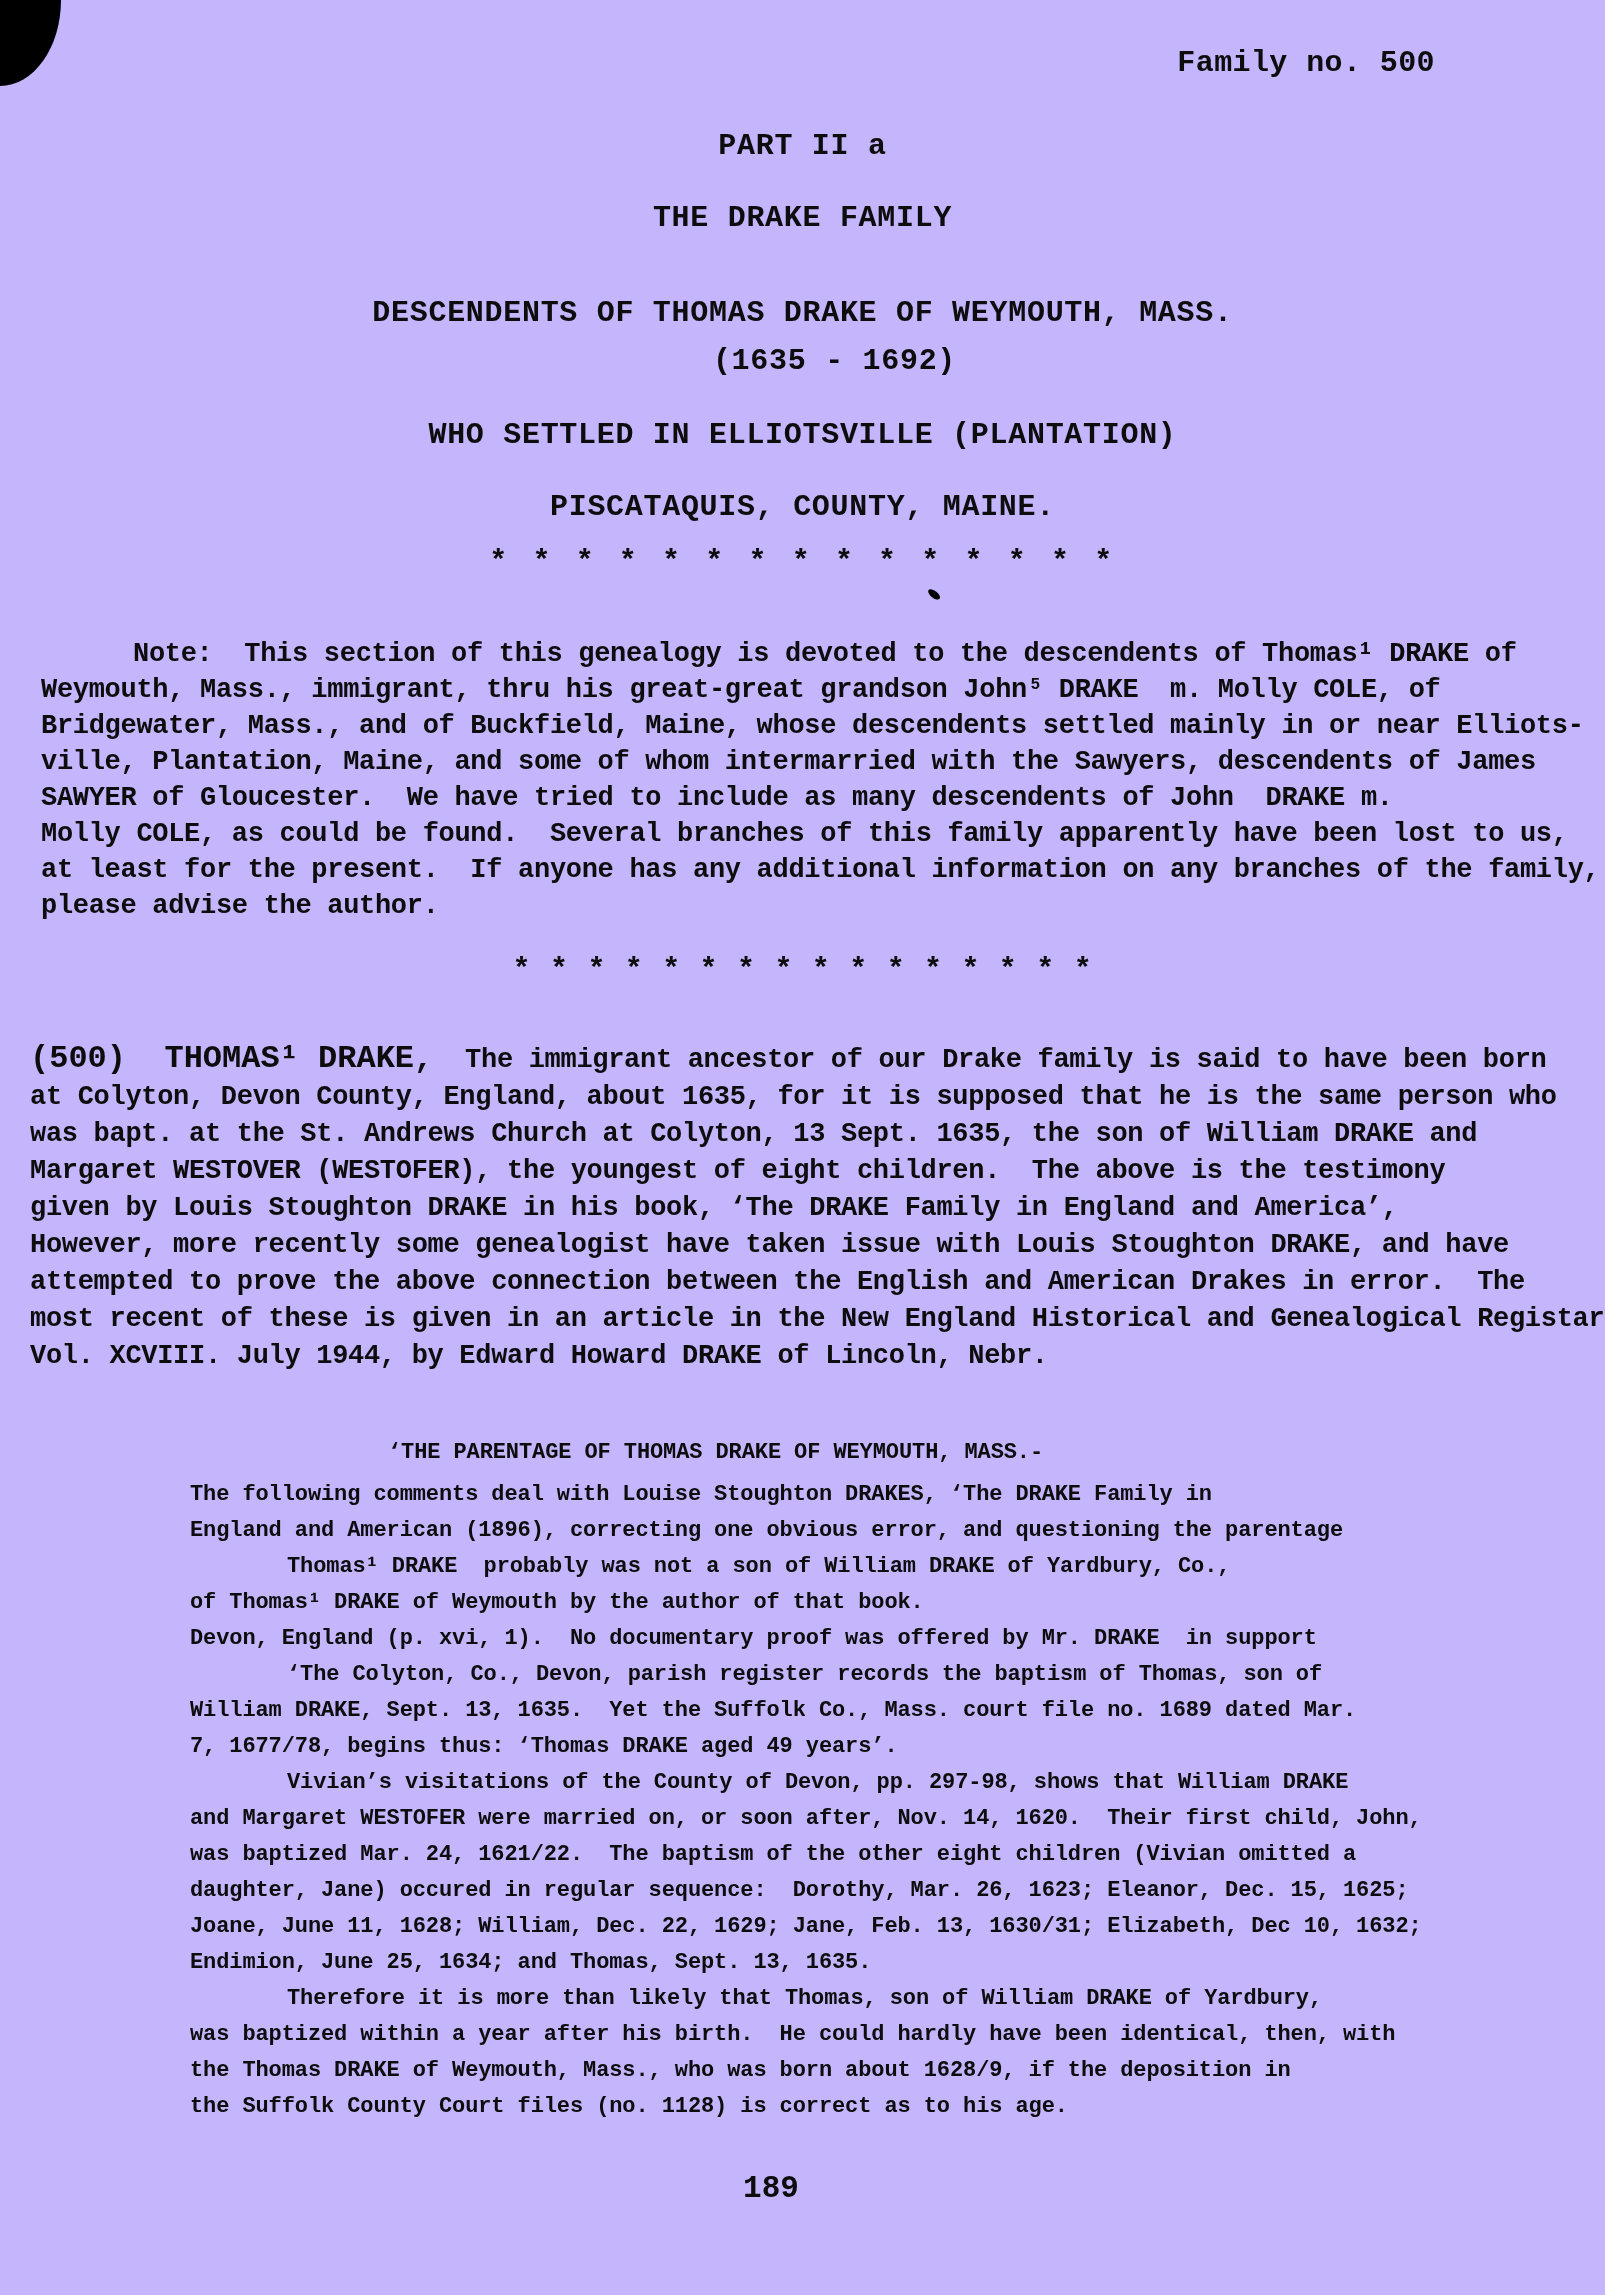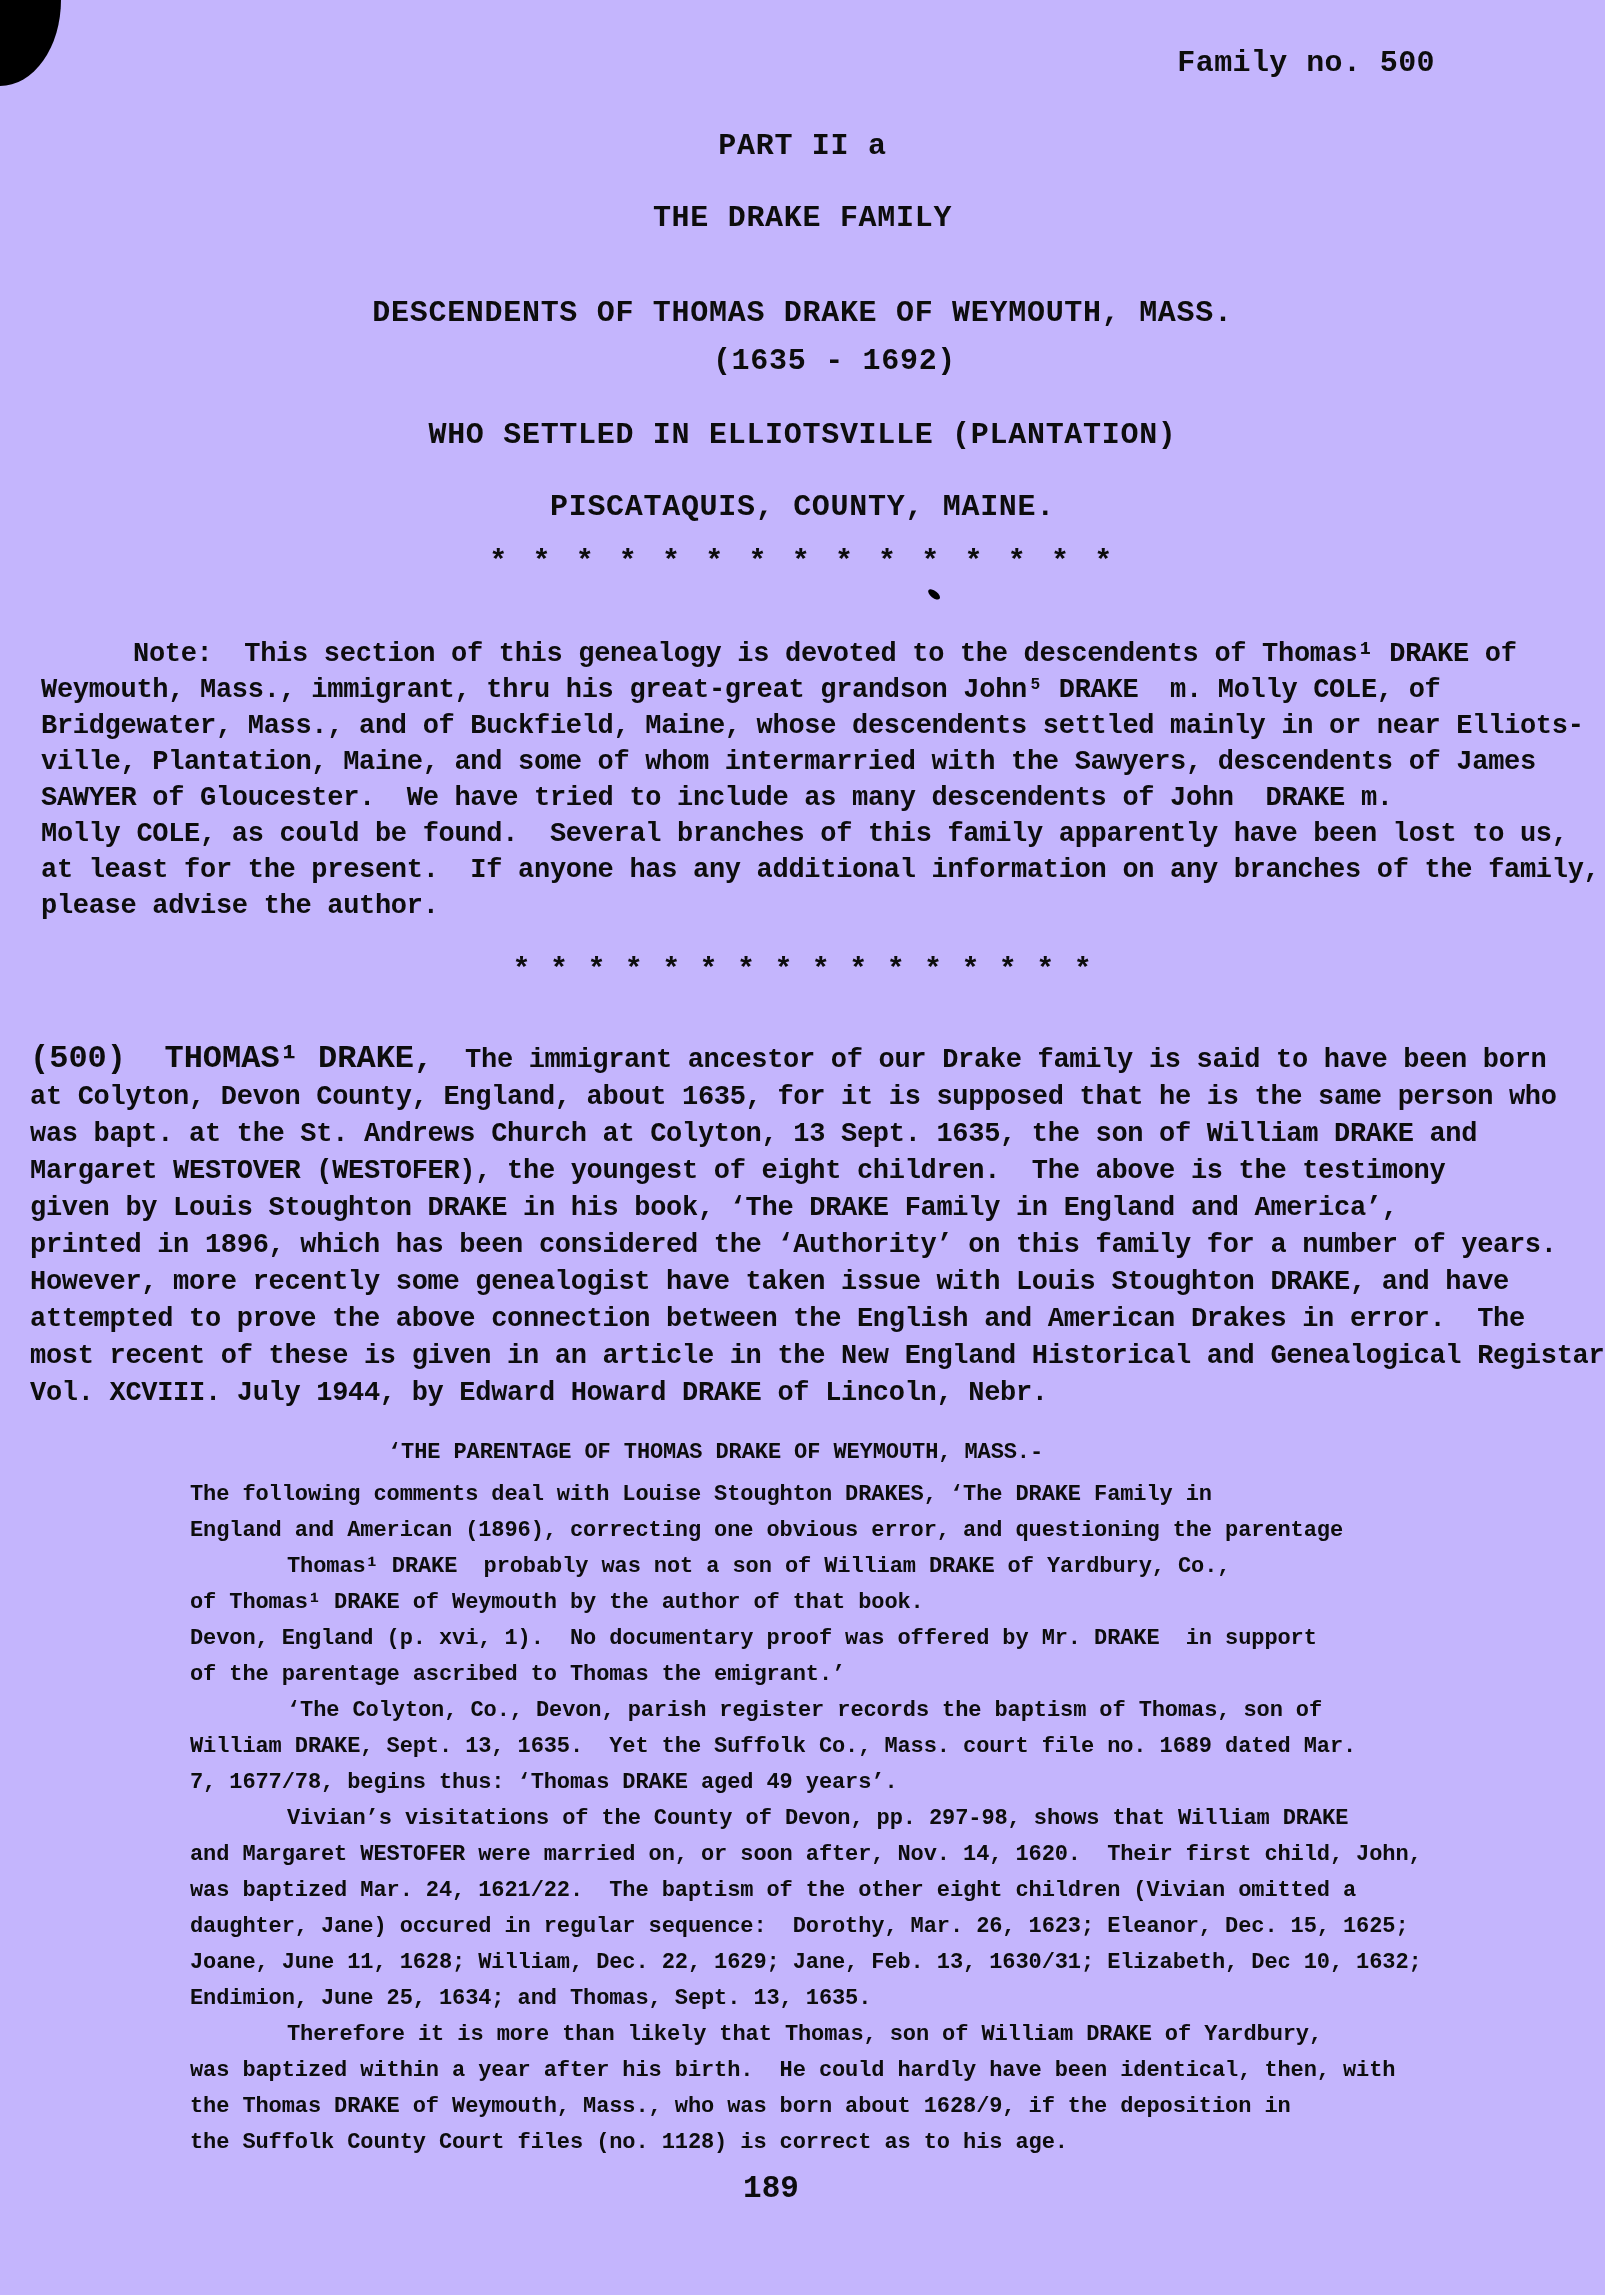--- a/index.html
+++ b/index.html
@@ -94,35 +94,33 @@
   </div>
 
   <div class="stars stars-mid">* * * * * * * * * * * * * * * *</div>
 
   <div class="para f500">
     <div class="ln"><span class="lead">(500)  THOMAS¹ DRAKE,</span><span>  The immigrant ancestor of our Drake family is said to have been born</span></div>
     <div class="ln">at Colyton, Devon County, England, about 1635, for it is supposed that he is the same person who</div>
     <div class="ln">was bapt. at the St. Andrews Church at Colyton, 13 Sept. 1635, the son of William DRAKE and</div>
     <div class="ln">Margaret WESTOVER (WESTOFER), the youngest of eight children.  The above is the testimony</div>
     <div class="ln">given by Louis Stoughton DRAKE in his book, ‘The DRAKE Family in England and America’,</div>
-    <div class="ln">printed in 1896, which has been considered the ‘Authority’ on this family for a number of years.</div>
     <div class="ln">However, more recently some genealogist have taken issue with Louis Stoughton DRAKE, and have</div>
     <div class="ln">attempted to prove the above connection between the English and American Drakes in error.  The</div>
     <div class="ln">most recent of these is given in an article in the New England Historical and Genealogical Registar</div>
     <div class="ln">Vol. XCVIII. July 1944, by Edward Howard DRAKE of Lincoln, Nebr.</div>
   </div>
 
   <div class="quote">
     <div class="q-title">‘THE PARENTAGE OF THOMAS DRAKE OF WEYMOUTH, MASS.-</div>
     <div class="qln">The following comments deal with Louise Stoughton DRAKES, ‘The DRAKE Family in</div>
     <div class="qln">England and American (1896), correcting one obvious error, and questioning the parentage</div>
     <div class="qln ind">Thomas¹ DRAKE  probably was not a son of William DRAKE of Yardbury, Co.,</div>
     <div class="qln">of Thomas¹ DRAKE of Weymouth by the author of that book.</div>
     <div class="qln">Devon, England (p. xvi, 1).  No documentary proof was offered by Mr. DRAKE  in support</div>
-    <div class="qln">of the parentage ascribed to Thomas the emigrant.’</div>
     <div class="qln ind">‘The Colyton, Co., Devon, parish register records the baptism of Thomas, son of</div>
     <div class="qln">William DRAKE, Sept. 13, 1635.  Yet the Suffolk Co., Mass. court file no. 1689 dated Mar.</div>
     <div class="qln">7, 1677/78, begins thus: ‘Thomas DRAKE aged 49 years’.</div>
     <div class="qln ind">Vivian’s visitations of the County of Devon, pp. 297-98, shows that William DRAKE</div>
     <div class="qln">and Margaret WESTOFER were married on, or soon after, Nov. 14, 1620.  Their first child, John,</div>
     <div class="qln">was baptized Mar. 24, 1621/22.  The baptism of the other eight children (Vivian omitted a</div>
     <div class="qln">daughter, Jane) occured in regular sequence:  Dorothy, Mar. 26, 1623; Eleanor, Dec. 15, 1625;</div>
     <div class="qln">Joane, June 11, 1628; William, Dec. 22, 1629; Jane, Feb. 13, 1630/31; Elizabeth, Dec 10, 1632;</div>
     <div class="qln">Endimion, June 25, 1634; and Thomas, Sept. 13, 1635.</div>
     <div class="qln ind">Therefore it is more than likely that Thomas, son of William DRAKE of Yardbury,</div>

